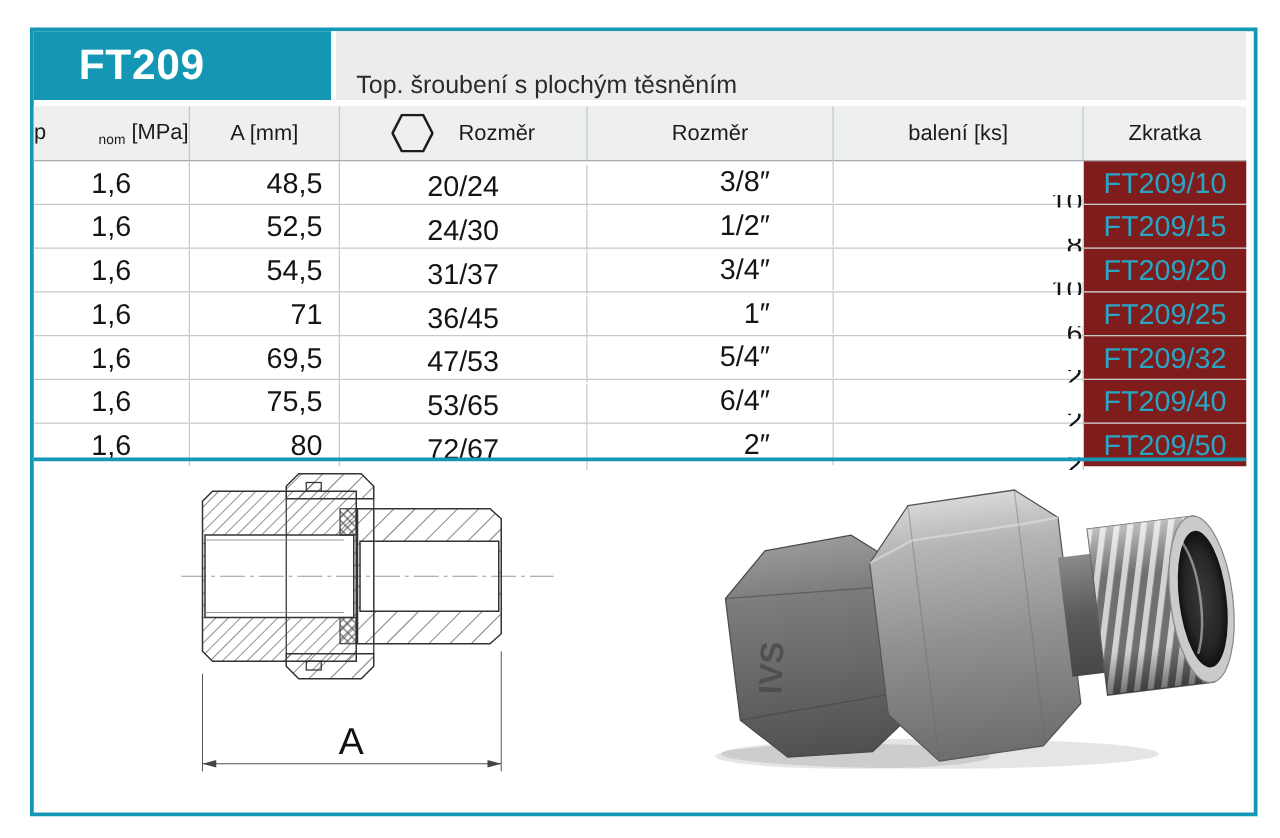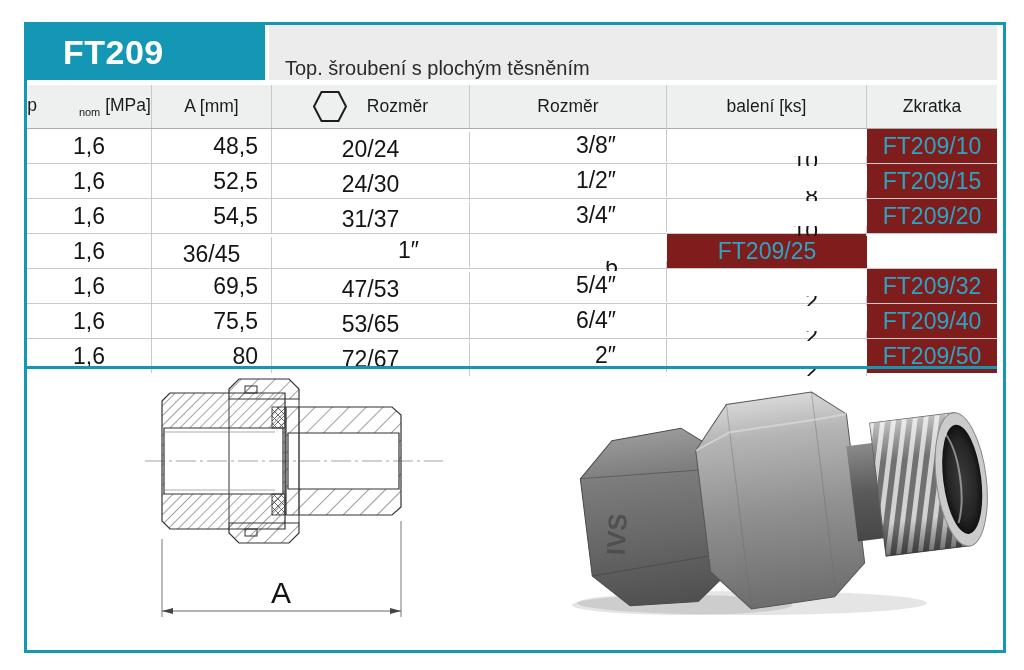--- a/index.html
+++ b/index.html
@@ -35,21 +35,21 @@
     font-size:23px;color:#141414;border-right:1px solid #c6cacb;
     box-sizing:border-box;overflow:hidden;
   }
   .cell:last-child{border-right:none;}
   .hcell{font-size:17.5px;color:#1b1b1b;}
   .hcell sub{font-size:11px;line-height:1;transform:translateY(3px);margin-left:42px;}
   .hex-ic{margin-right:20px;display:inline-flex;}
   .c-a{justify-content:flex-end;padding-right:13px;}
   .c-hex{transform:translateY(3px);}
   .c-size{justify-content:flex-end;padding-right:50px;transform:translateY(-1px);}
-  .c-pack{justify-content:flex-end;padding-right:48px;transform:translateY(3px);margin-top:24px;}
+  .c-pack{justify-content:flex-end;transform:translateY(3px);margin-top:24px;}
   .c-code{background:#7f1d1d;color:var(--link);cursor:pointer;}
   .teal-strip{position:absolute;left:0;top:341px;width:970px;height:3px;background:var(--accent);}
   
   .fig-drawing{position:absolute;left:118px;top:348px;width:300px;height:258px;}
   .fig-photo{position:absolute;left:535px;top:352px;width:435px;height:255px;}
 </style>
 </head>
 <body style="--accent: #1496b5; --link: #2aa6c4;">
 
 <div class="frame">
@@ -113,20 +113,21 @@
       <div class="cell">1,6</div>
       <div class="cell c-a">54,5</div>
       <div class="cell c-hex">31/37</div>
       <div class="cell c-size">3/4″</div>
       <div class="cell c-pack">10</div>
       <div class="cell c-code">FT209/20</div>
     </div>
 
     <div class="row drow">
       <div class="cell">1,6</div>
+      <div class="cell c-a">71</div>
       <div class="cell c-hex">36/45</div>
       <div class="cell c-size">1″</div>
       <div class="cell c-pack">6</div>
       <div class="cell c-code">FT209/25</div>
     </div>
 
     <div class="row drow">
       <div class="cell">1,6</div>
       <div class="cell c-a">69,5</div>
       <div class="cell c-hex">47/53</div>

